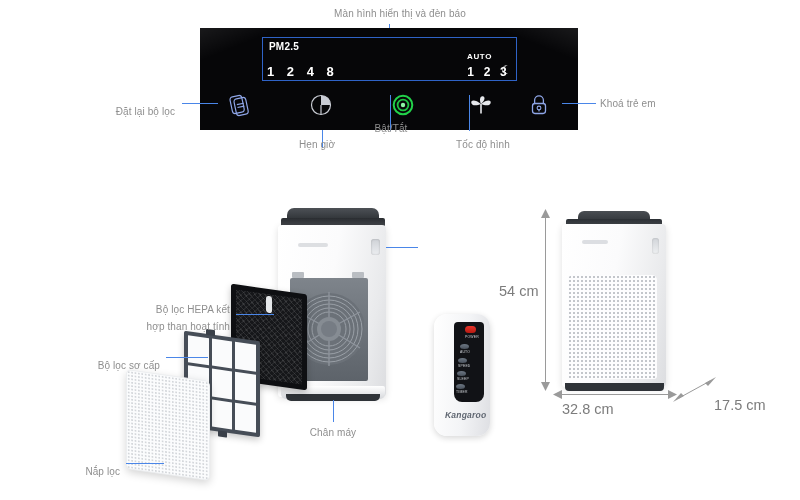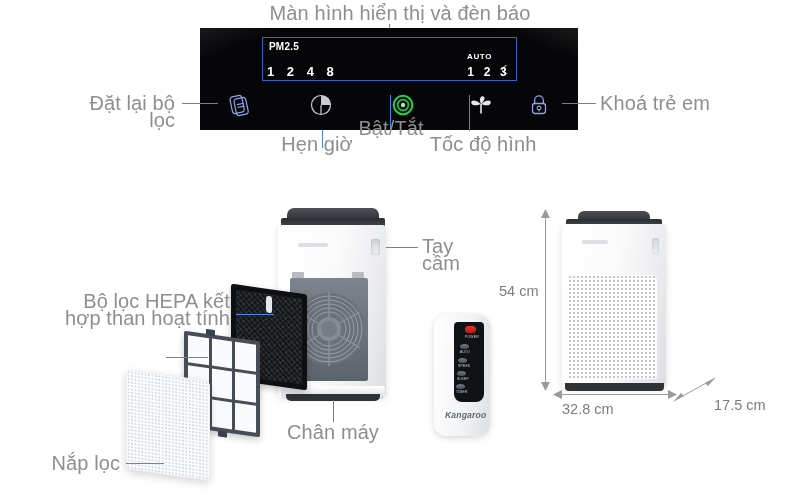--- a/index.html
+++ b/index.html
@@ -7,26 +7,26 @@
     width: 800px; height: 500px;
     background: #ffffff;
     font-family: "Liberation Sans", sans-serif;
     overflow: hidden;
   }
   #root { position: relative; width: 800px; height: 500px; background:#fff; }
 
   .lbl {
     position: absolute;
     color: #8e8e8e;
-    font-size: 20px;
+    font-size: 10px;
     line-height: 17px;
     white-space: pre-line;
     letter-spacing: .1px;
   }
-  .lbl.r { text-align: right; }
+  .lbl.r { text-align: right; margin-top: 8px; }
   .lbl.c { text-align: center; }
 
   .ldr { position: absolute; background: #4a86e8; }
   .ldr.h { height: 1.4px; }
   .ldr.v { width: 1.4px; }
 
   
   #panel {
     position: absolute; left: 200px; top: 28px;
     width: 378px; height: 102px;
@@ -222,22 +222,20 @@
 
   <div style="position:absolute; left:292px; top:272px; width:12px; height:6px; background:#b9bdc2; border-radius:1px;"></div>
   <div style="position:absolute; left:352px; top:272px; width:12px; height:6px; background:#b9bdc2; border-radius:1px;"></div>
 
   <div style="position:absolute; left:281px; top:386px; width:104px; height:13px;
               background:linear-gradient(180deg,#ffffff,#d6d8dc); border-radius:2px 2px 5px 5px;"></div>
   <div style="position:absolute; left:286px; top:394px; width:94px; height:7px;
               background:#2f3338; border-radius:0 0 5px 5px;"></div>
 
   <div class="ldr h" style="left:386px; top:247px; width:32px;"></div>
-  <div class="lbl" style="left:422px; top:238px; width:60px;">Tay
-cầm</div>
 
   <div class="ldr v" style="left:333px; top:400px; height:22px;"></div>
   <div class="lbl c" style="left:283px; top:424px; width:100px;">Chân máy</div>
 
   <div style="position:absolute; left:231px; top:289px; width:76px; height:96px;
               background:#0e0f12; border-radius:3px; box-shadow:0 3px 7px rgba(0,0,0,.25);
               transform: skewY(8deg);">
     <div class="hepa-mesh" style="position:absolute; inset:5px; border-radius:1px;"></div>
     <div style="position:absolute; left:50%; top:7px; margin-left:-3px; width:6px; height:17px;
                 background:#e6e8ea; border-radius:3px;"></div>
@@ -263,20 +261,21 @@
   </div>
 
   <div class="grill-fine" style="position:absolute; left:126px; top:375px; width:84px; height:100px;
               background-color:#fbfcfd; border-radius:5px; box-shadow:0 3px 8px rgba(0,0,0,.17);
               transform: skewY(8deg); border:1px solid #eceef0;"></div>
 
   <div class="lbl r" style="left:60px; top:293px; width:170px;">Bộ lọc HEPA kết
 hợp than hoạt tính</div>
   <div class="ldr h" style="left:236px; top:314px; width:38px;"></div>
 
+  <div class="lbl r" style="left:40px; top:349px; width:120px;">Bộ lọc sơ cấp</div>
   <div class="ldr h" style="left:166px; top:357px; width:42px;"></div>
 
   <div class="lbl r" style="left:30px; top:455px; width:90px;">Nắp lọc</div>
   <div class="ldr h" style="left:126px; top:463px; width:38px;"></div>
 
   <div class="remote-body" style="left:434px; top:314px; width:56px; height:122px;">
     <div class="remote-face" style="left:20px; top:8px; width:30px; height:80px;"></div>
 
     <div class="rbtn rbtn-pow" style="left:31px; top:12px; width:11px; height:7px; border-radius:5px;"></div>
     <div class="rlbl" style="left:31px; top:21px;">POWER</div>

